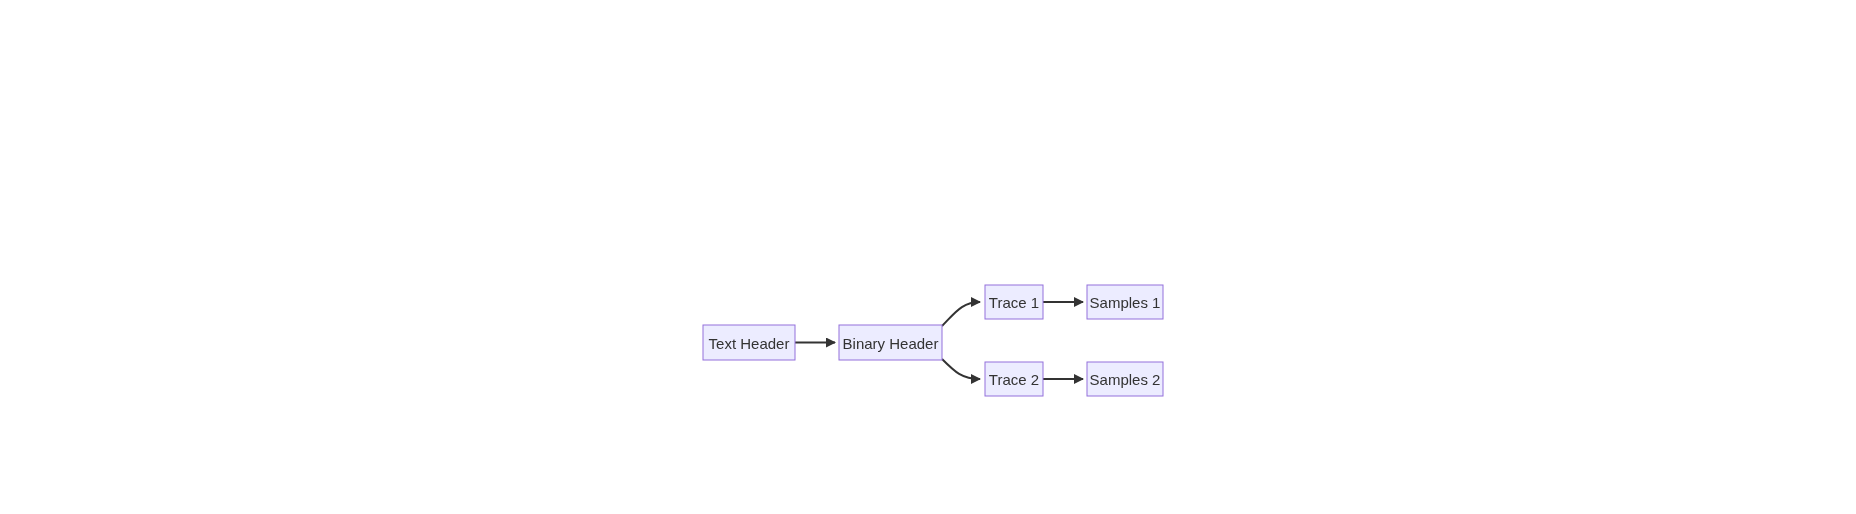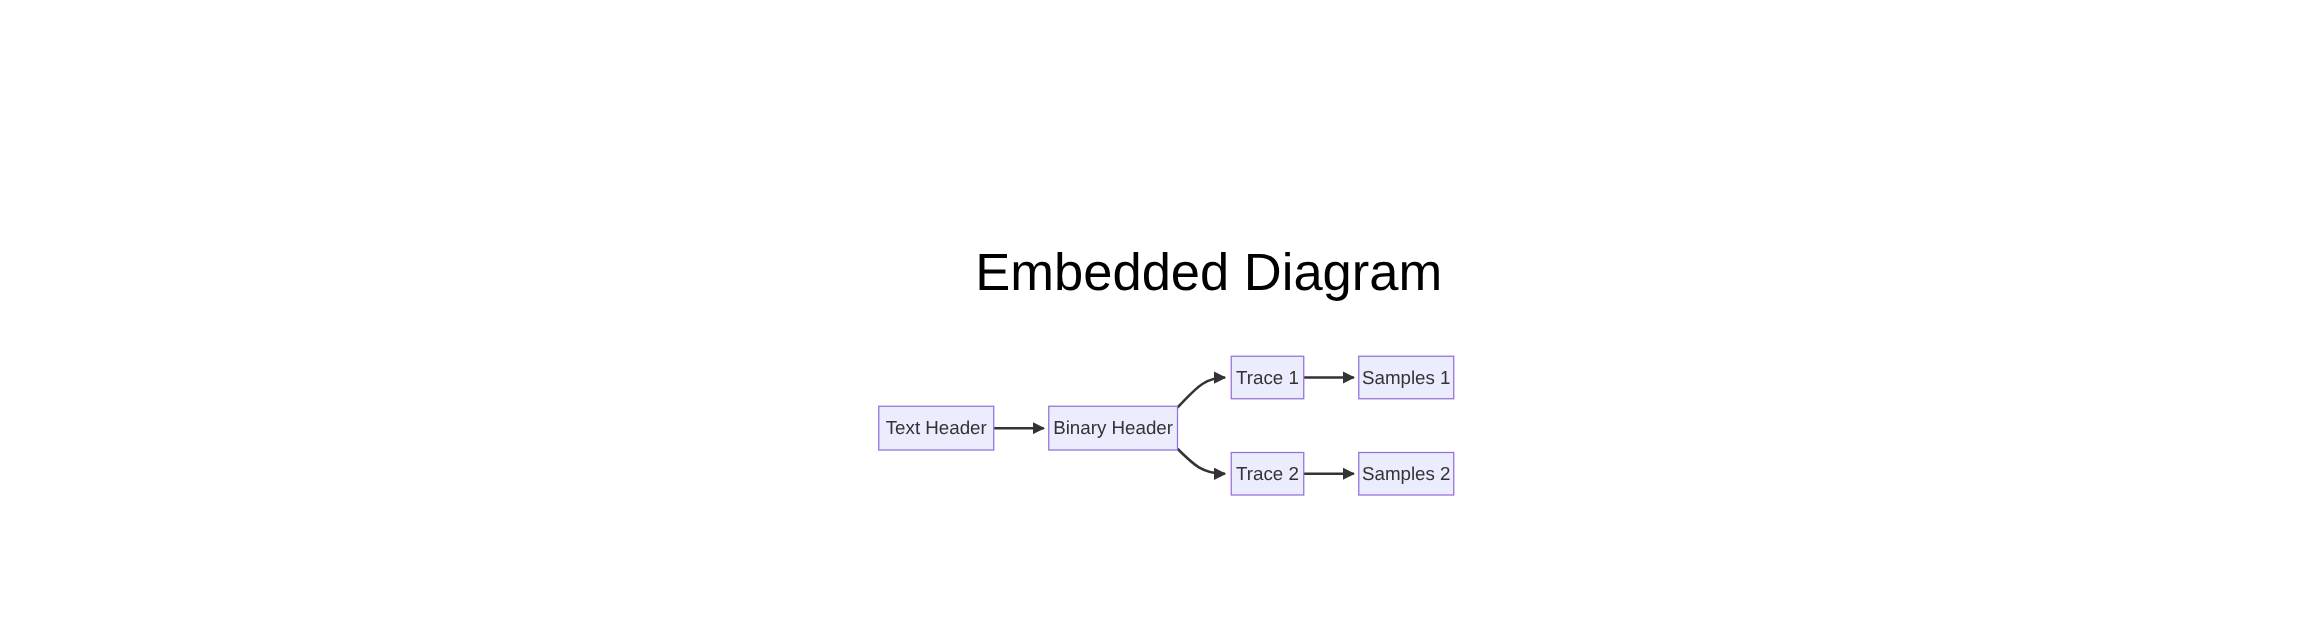--- a/index.html
+++ b/index.html
@@ -46,21 +46,20 @@
   }
   .node-rect {
     stroke-width: 1px;
   }
 </style>
 </head>
 <body>
 
 <main class="page" style="background-color: rgb(255, 255, 255);">
 
-  <h1 class="page-title" style="color: rgb(0, 0, 0);">Embedded Diagram</h1>
 
   <svg class="diagram-svg" viewBox="690 270 500 140" xmlns="http://www.w3.org/2000/svg">
 
     <defs>
       <marker id="arrowhead" viewBox="0 0 10 10" refX="9" refY="5" markerWidth="10" markerHeight="10" markerUnits="userSpaceOnUse" orient="auto">
         <path d="M0,0 L10,5 L0,10 z" fill="#333333"></path>
       </marker>
     </defs>
 
     <g>

